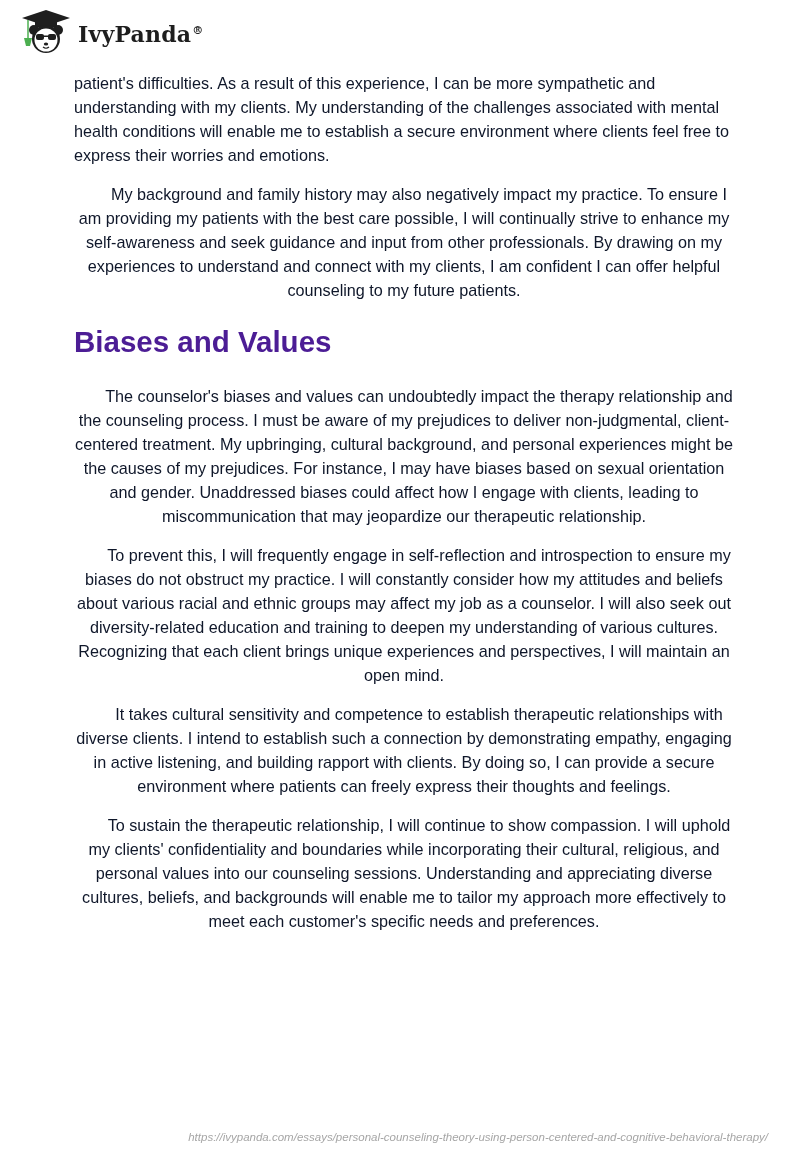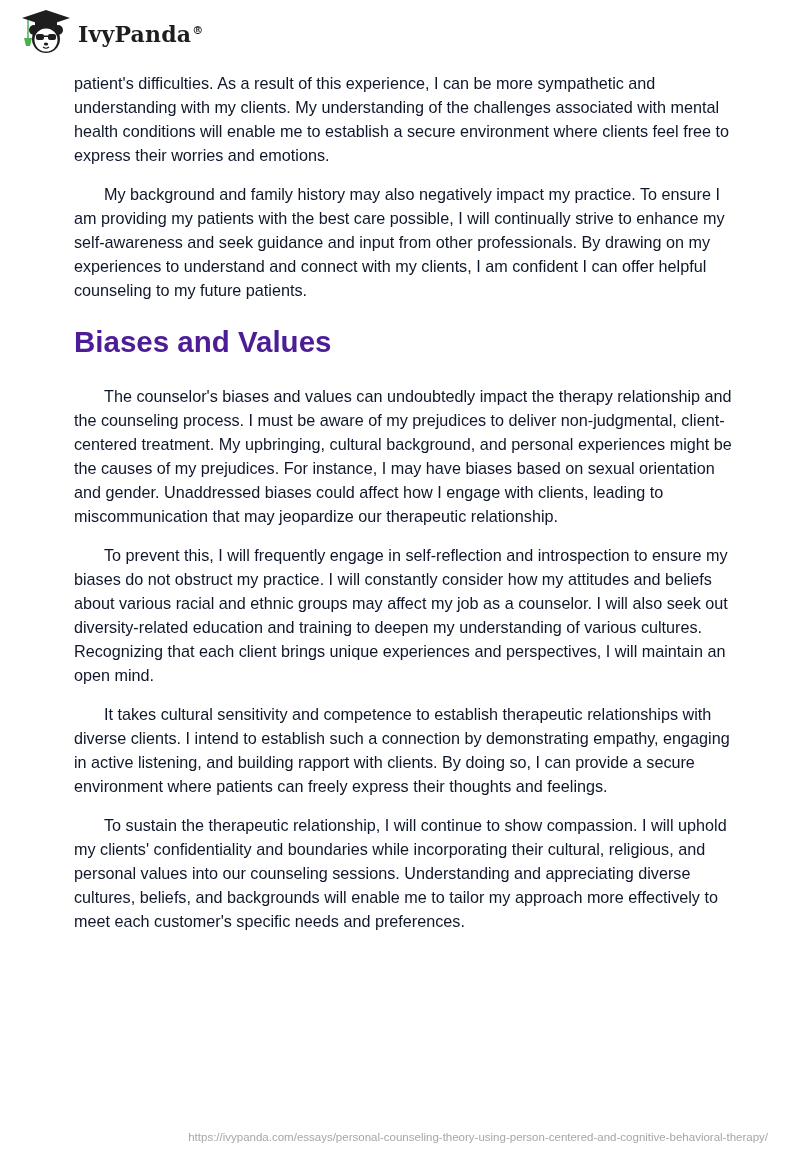--- a/index.html
+++ b/index.html
@@ -63,35 +63,37 @@
       width: 660px;
     }
     .content p {
       margin: 0 0 15px 0;
       font-size: 16.2px;
       line-height: 24px;
       color: #0f172a;
     }
     .content p.indent {
       text-indent: 30px;
+      text-align: center;
     }
     .content h2 {
       margin: 20px 0 22px 0;
       font-size: 29.5px;
       line-height: 40px;
       font-weight: bold;
       color: #4c1d95;
     }
     .footer-url {
       position: absolute;
       right: 32px;
       top: 1131px;
       font-size: 11.5px;
       color: #a6a6a6;
       white-space: nowrap;
+      font-style: italic;
     }
   </style>
 </head>
 <body>
 
 <div class="header">
   <a class="logo">
     <svg class="logo-mark" viewBox="0 0 56 48" xmlns="http://www.w3.org/2000/svg">
 
       <polygon points="28,2 52,10 28,18 4,10" fill="#1e1e1e"></polygon>

